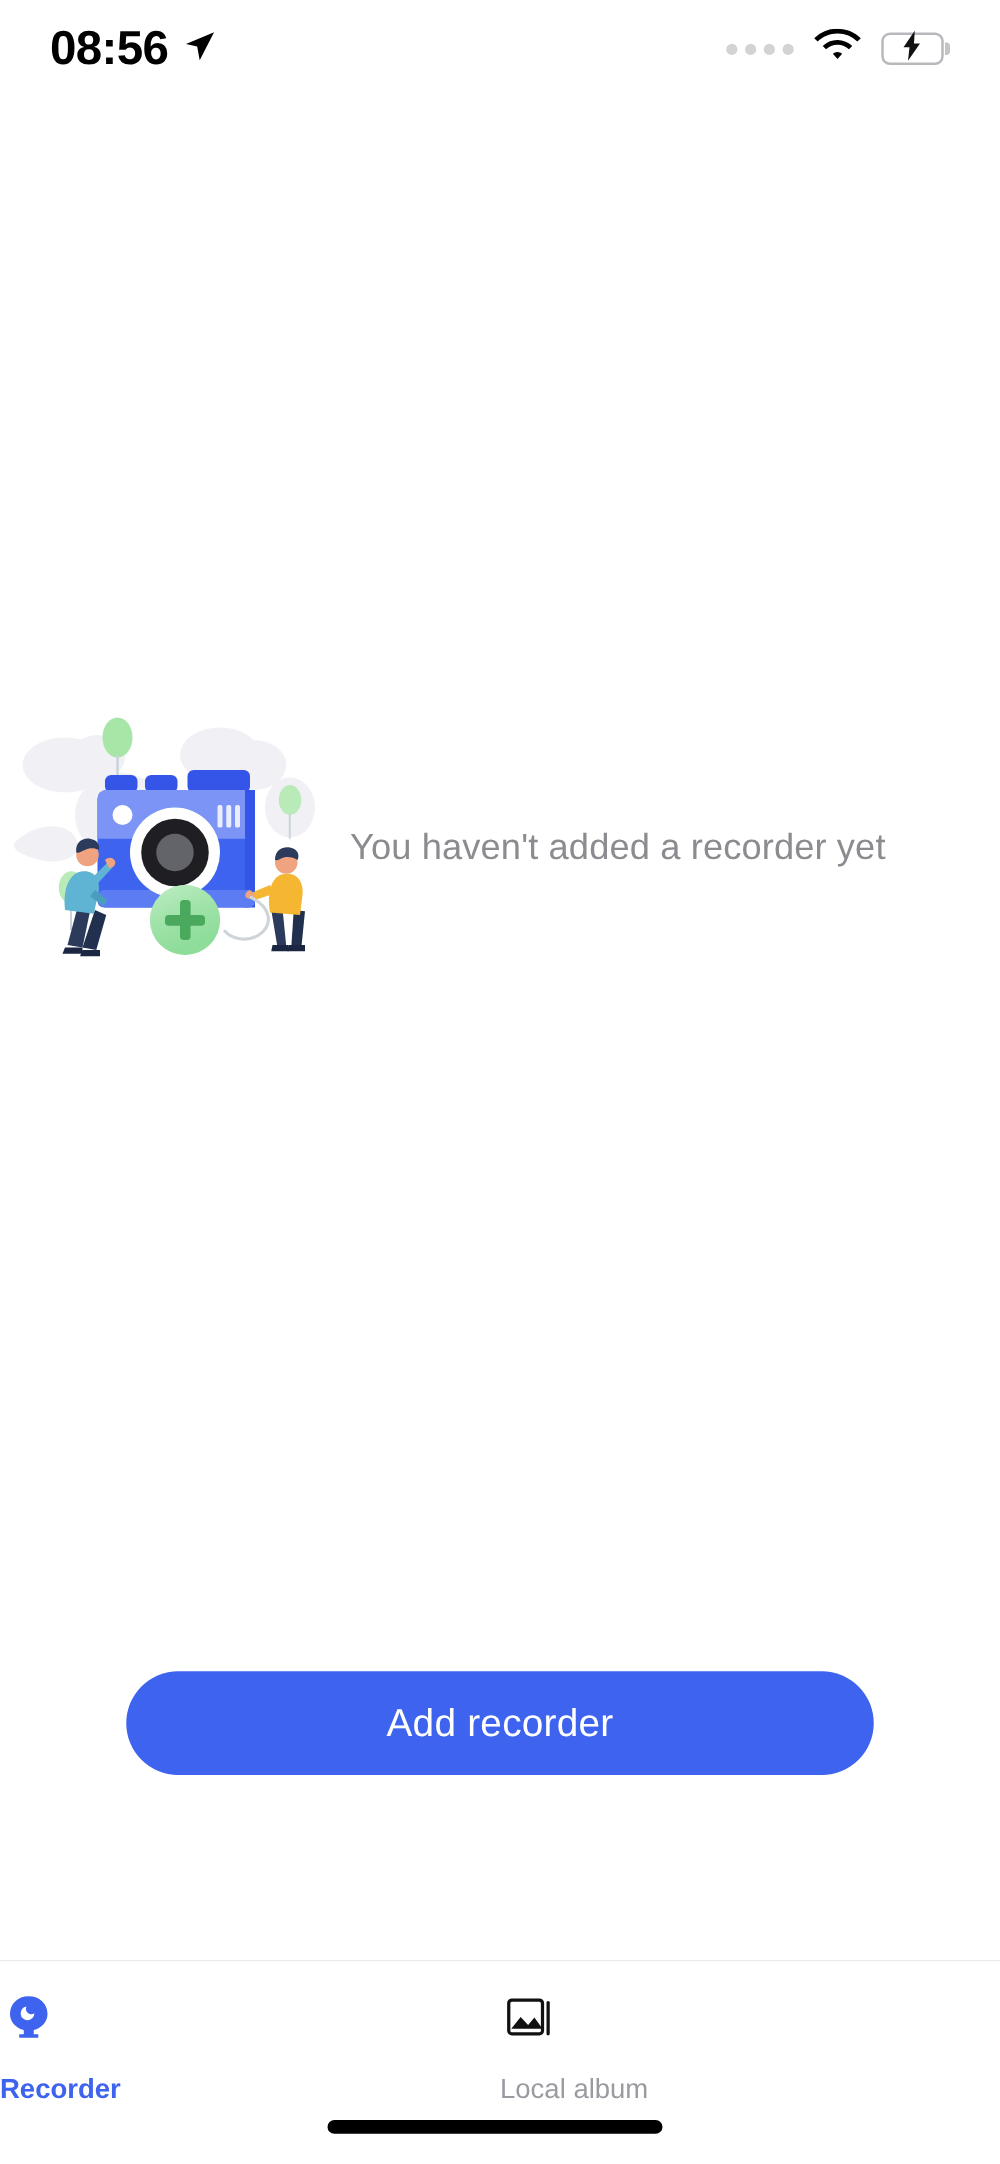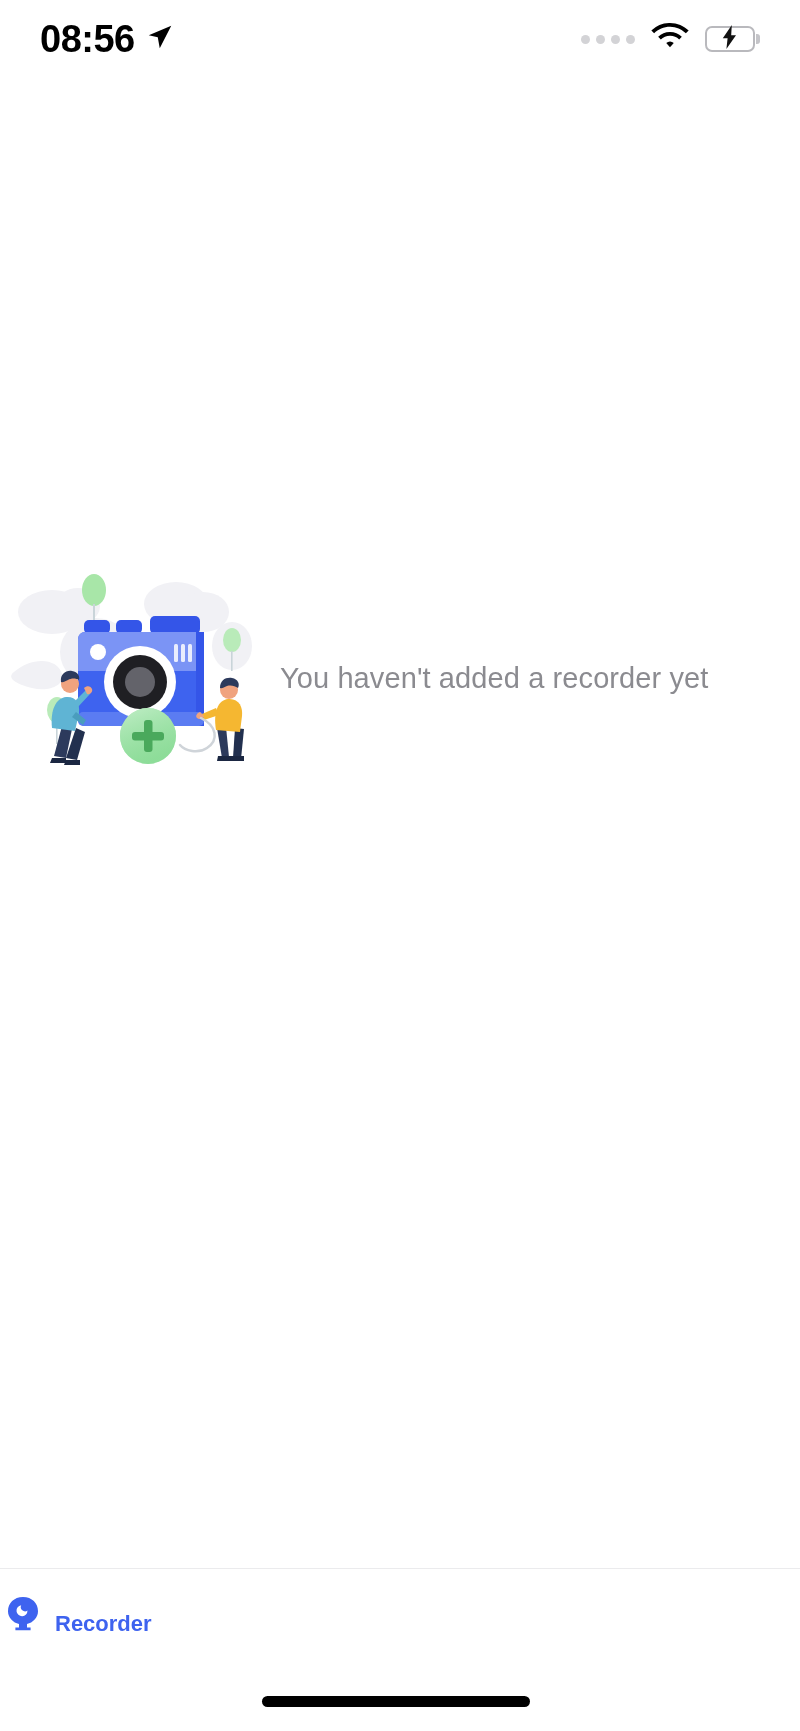--- a/index.html
+++ b/index.html
@@ -55,22 +55,22 @@
     letter-spacing:0.2px;
   }
 
   
   .tabbar {
     position:absolute; left:0; bottom:0; width:800px; height:163px;
     border-top:1.5px solid #ebebed; background:#fff;
     display:flex; align-items:flex-start; padding-top:22px;
   }
   .tab {
-    flex:1; display:flex; align-items:flex-end;
-    gap:9px; cursor:pointer; background:none; border:none;
+    flex:1; display:flex; flex-direction:column; align-items:flex-start;
+    gap:21px; cursor:pointer; background:none; border:none;
   }
   .tab-ico { width:46px; height:46px; display:flex; align-items:center; justify-content:center; }
   .tab-label { font-size:22px; color:#9a9aa0; font-weight:400; }
   .tab.active .tab-label { color:#3e63ef; font-weight:700; }
   .home-ind {
     position:absolute; left:50%; transform:translateX(-50%);
     bottom:24px; width:268px; height:11px; border-radius:6px; background:#000;
   }
 </style>
 </head>
@@ -207,30 +207,41 @@
         <linearGradient id="g1" x1="0" y1="0" x2="0.4" y2="1">
           <stop offset="0" stop-color="#c8f0cd" stop-opacity="0.85"></stop>
           <stop offset="1" stop-color="#7fd98e" stop-opacity="0.5"></stop>
         </linearGradient>
       </defs>
     </svg>
 
     <div class="empty-text">You haven't added a recorder yet</div>
   </div>
 
+  <button class="cta">Add recorder</button>
 
   <div class="tabbar">
 
     <button class="tab active">
       <span class="tab-ico">
         <svg width="42" height="42" viewBox="0 0 42 42">
           <path d="M21 4c9 0 15 6.2 15 14.2 0 6.6-5.2 11.4-11 12.8v3.4h3.6v2.8H13.4v-2.8H17v-3.4C11.2 29.6 6 24.8 6 18.2 6 10.2 12 4 21 4z" fill="#3e63ef"></path>
           <path d="M25.5 17.6a5.5 5.5 0 1 1-6.3-5.4 4.3 4.3 0 0 0 6.3 5.4z" fill="#fff"></path>
         </svg>
       </span>
       <span class="tab-label">Recorder</span>
     </button>
 
+    <button class="tab">
+      <span class="tab-ico">
+        <svg width="42" height="42" viewBox="0 0 42 42">
+          <rect x="5" y="7" width="27" height="27" rx="2.5" fill="none" stroke="#111" stroke-width="2.6"></rect>
+          <path d="M7 30l7.5-9.5 6 6.5 5-6L32 30z" fill="#111"></path>
+          <path d="M36.5 9v25" stroke="#111" stroke-width="2.6" stroke-linecap="round"></path>
+        </svg>
+      </span>
+      <span class="tab-label">Local album</span>
+    </button>
 
   </div>
 
   <div class="home-ind"></div>
 </div>
 
 </body></html>

